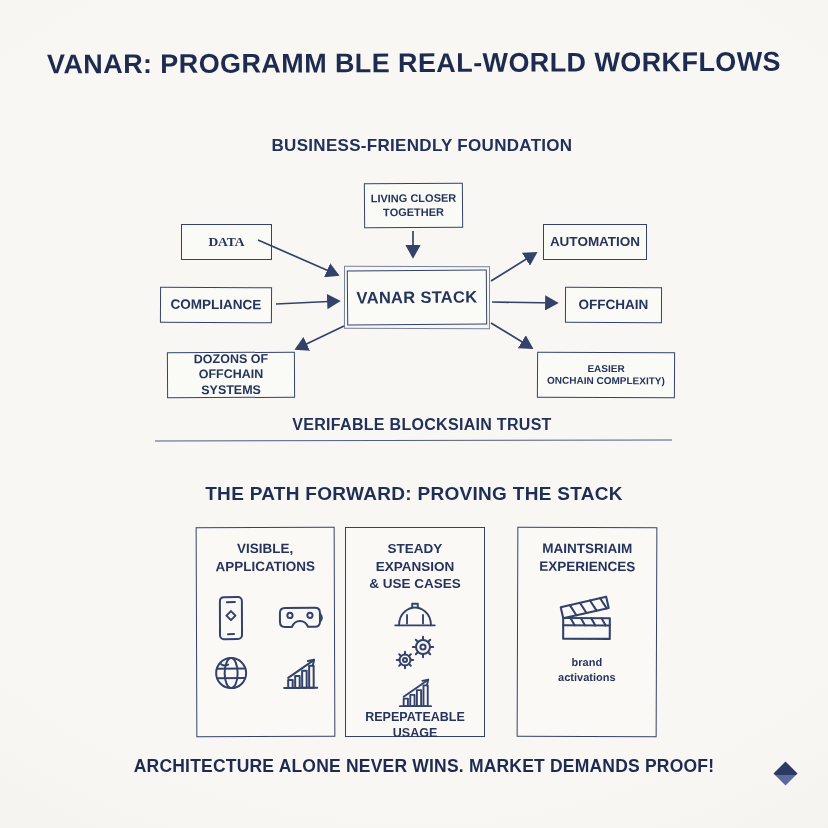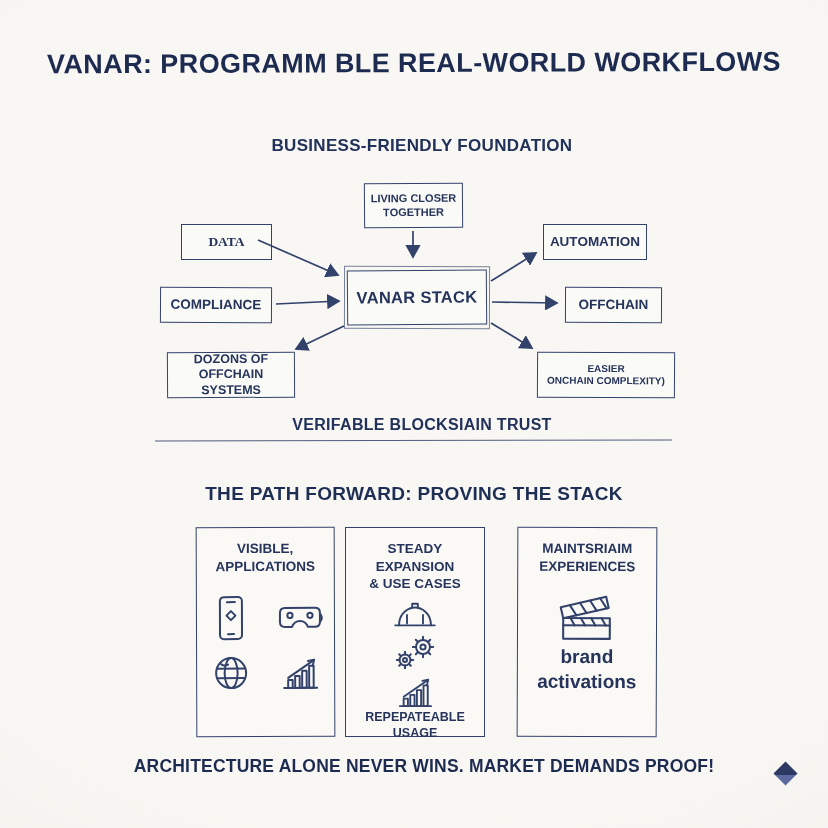--- a/index.html
+++ b/index.html
@@ -55,21 +55,21 @@
   .card2 {left:345px; width:140px;}
   .card3 {left:517px; width:140px; transform:rotate(.2deg);}
   .card-title {
     font-size:13.5px; font-weight:bold; text-align:center; white-space:pre-line;
     line-height:1.3; color:#26345c;
   }
   .card-caption {
     font-size:12.5px; font-weight:bold; text-align:center; white-space:pre-line;
     line-height:1.3; margin-top:auto; margin-bottom:6px; color:#26345c;
   }
-  .card3 .card-caption { font-size:19px; margin-bottom:42px; }
+  .card3 .card-caption { font-size:11px; margin-bottom:42px; }
   .icon-grid {
     display:grid; grid-template-columns:1fr 1fr; gap:14px 14px; margin-top:20px;
     align-items:center; justify-items:center; width:100%;
   }
   .icon-stack { display:flex; flex-direction:column; align-items:center; gap:3px; margin-top:6px; }
   .icon-single { margin-top:14px; }
   svg.icon { stroke:#33426b; fill:none; stroke-width:2; stroke-linecap:round; stroke-linejoin:round; }
   .footer {
     position:absolute; top:756px; left:0; width:100%; text-align:center;
     font-size:17.5px; font-weight:bold; letter-spacing:.2px; color:#1d2b50;padding-left:20px;

